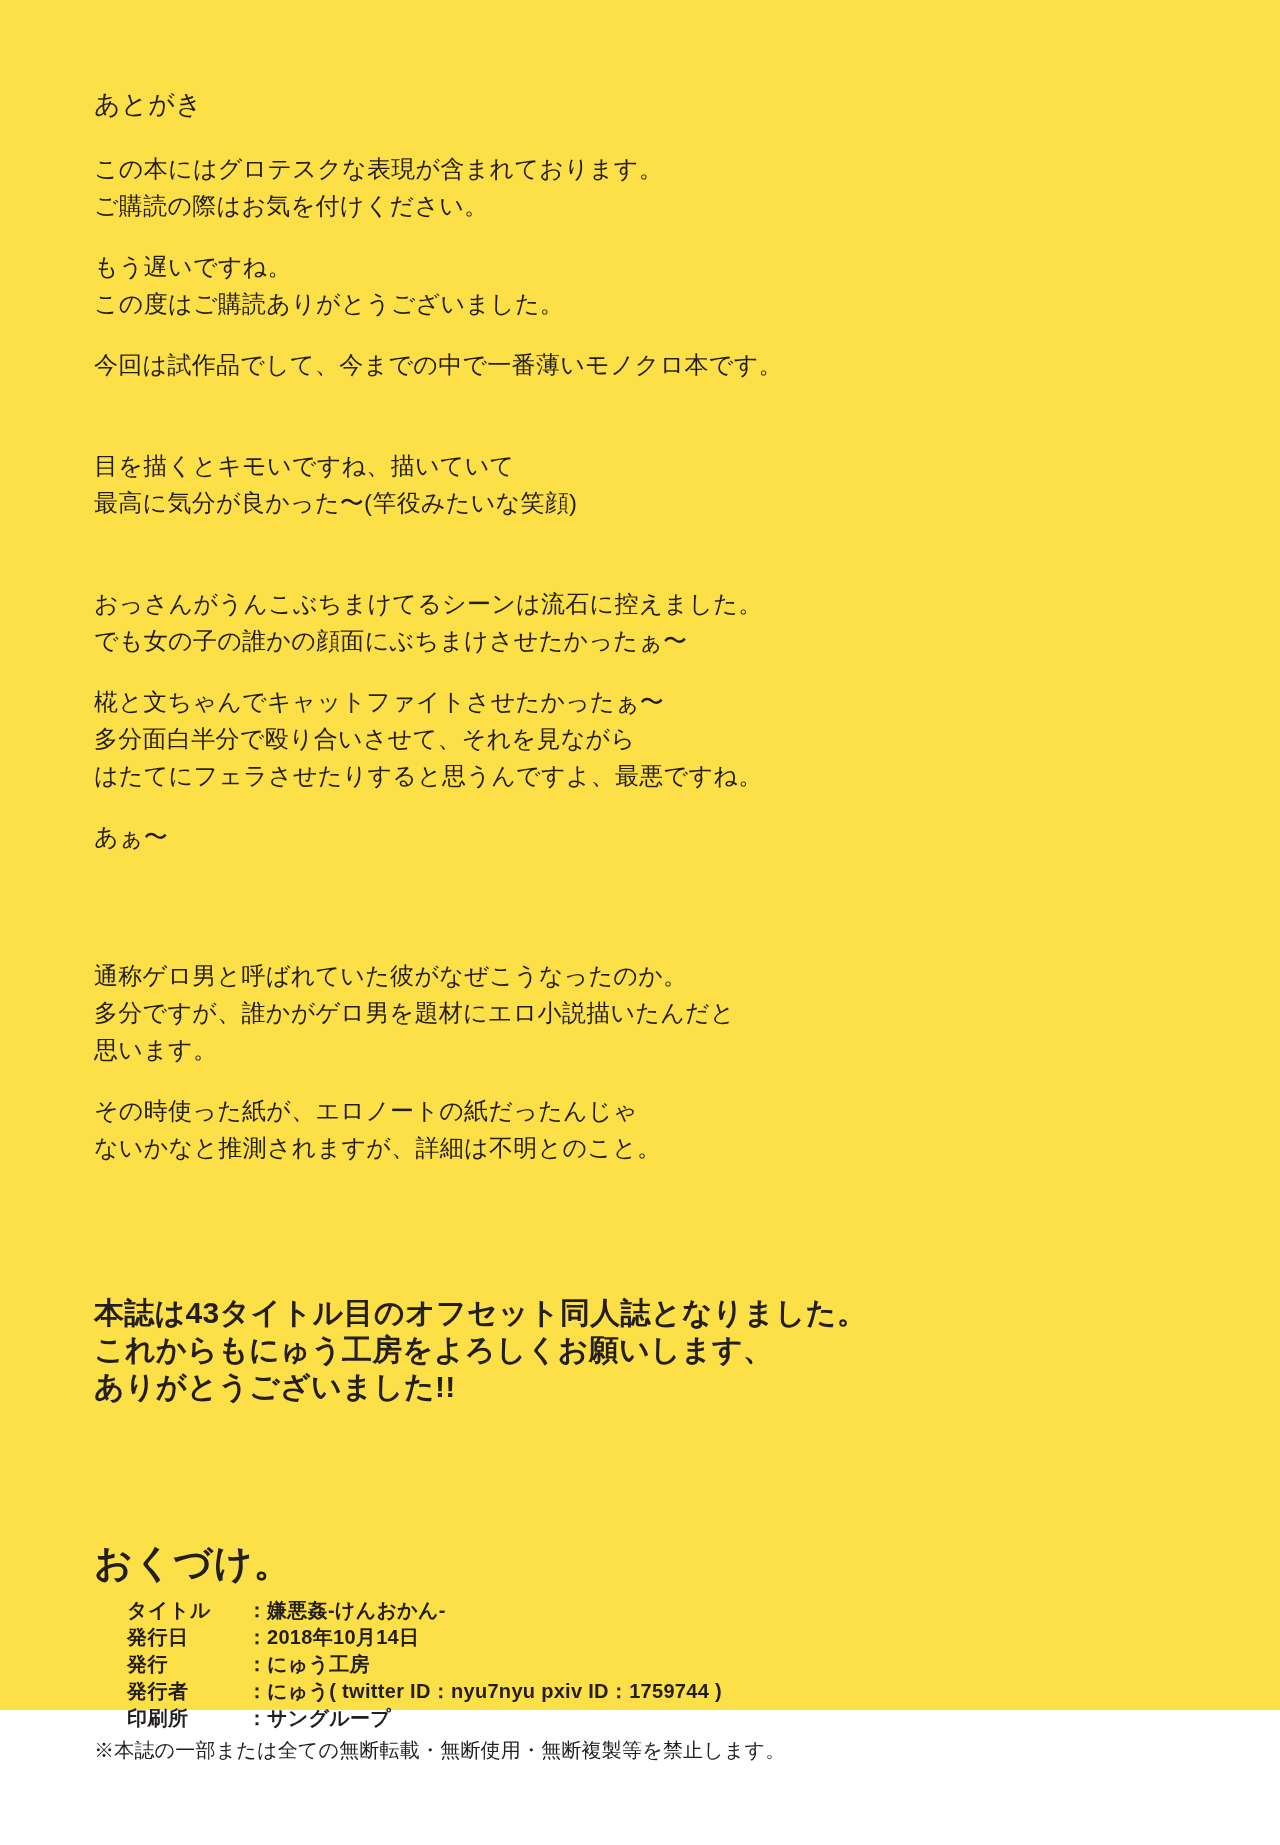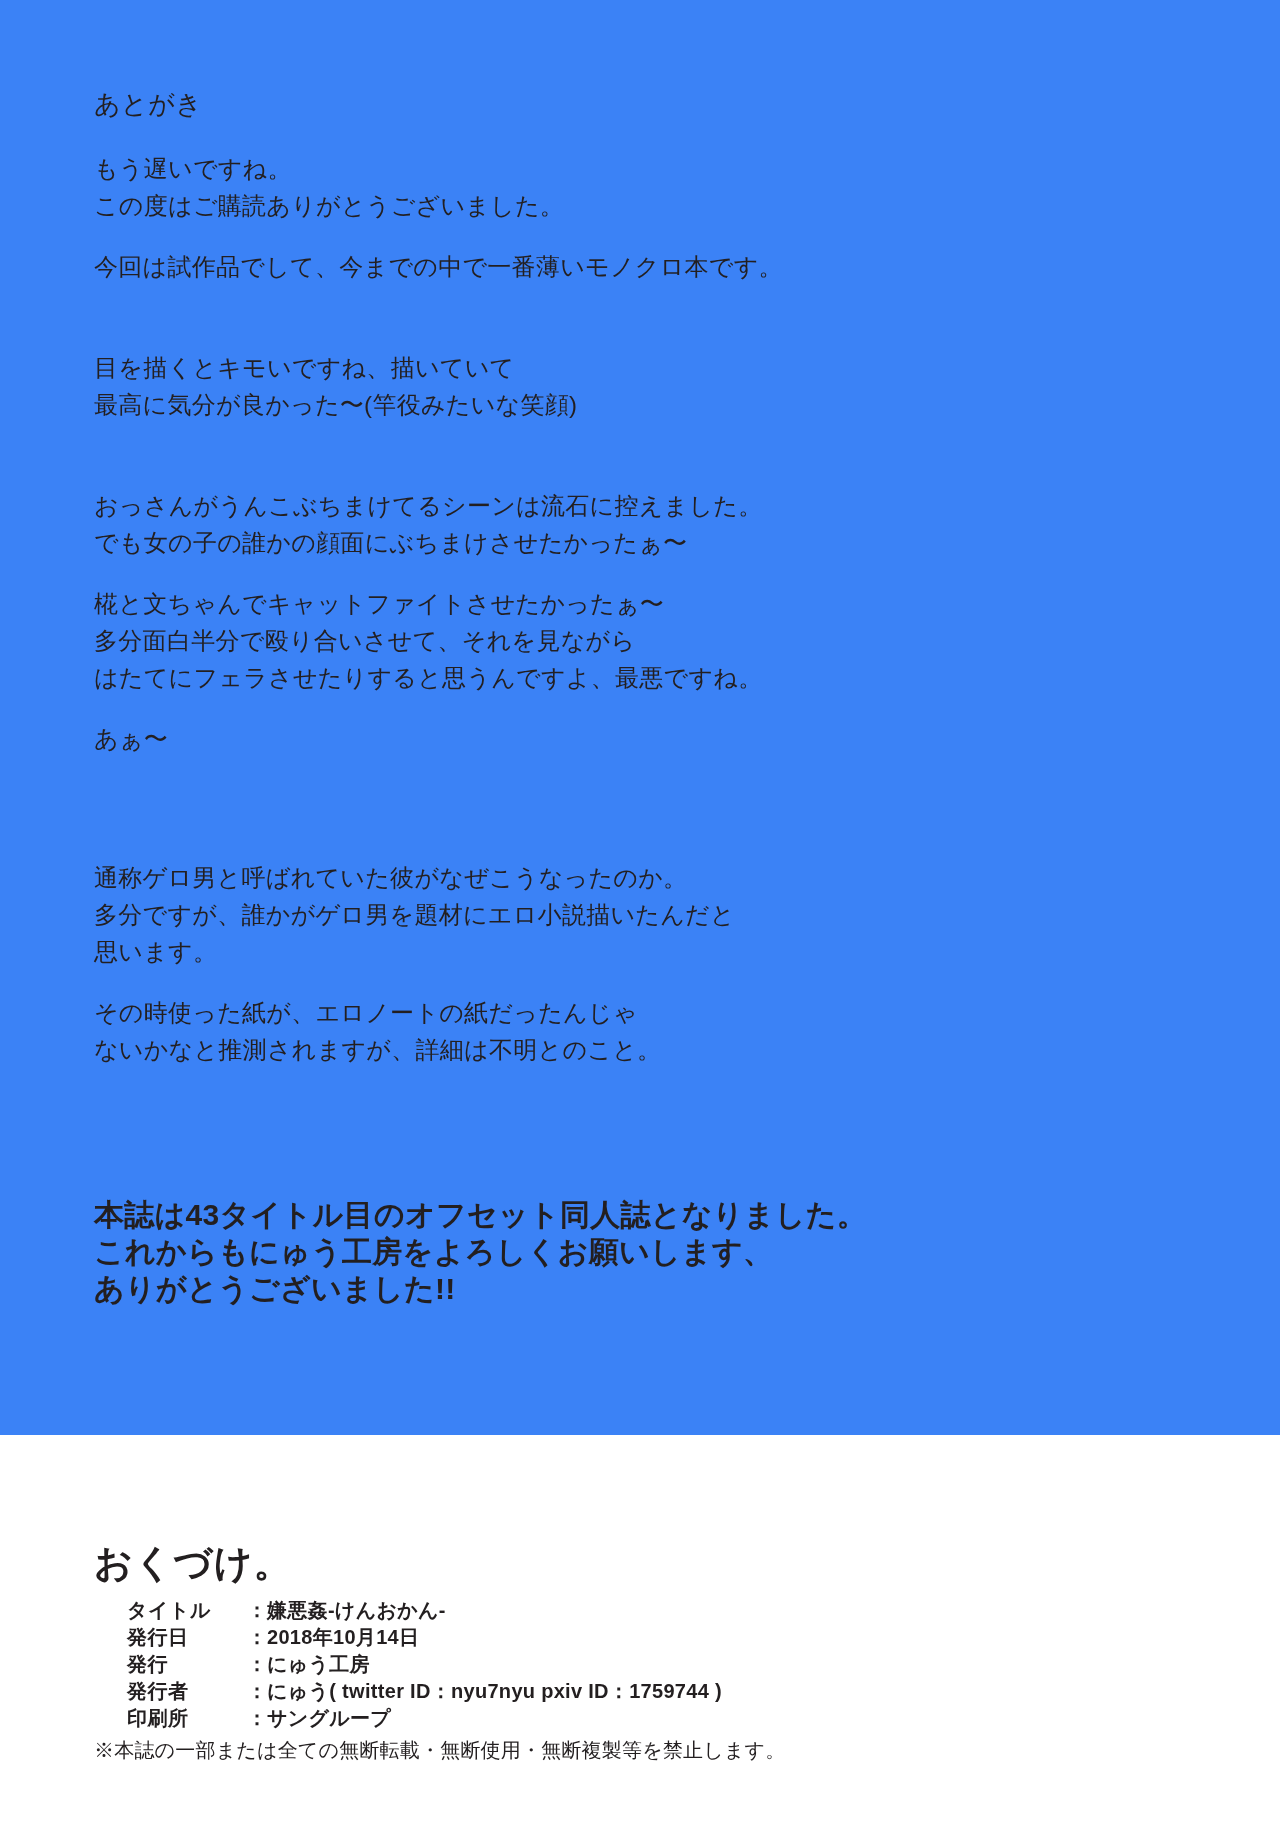--- a/index.html
+++ b/index.html
@@ -13,22 +13,22 @@
     position: relative;
     font-family: "Liberation Sans", sans-serif;
     color: #231f20;
     overflow: hidden;
   }
   .page {
     position: absolute;
     left: 0;
     top: 0;
     width: 1280px;
-    height: 1435px;
-    background: #3b82f6;
+    height: 1710px;
+    background: #fde047;
   }
   .content {
     position: absolute;
     left: 94px;
     top: 86px;
     width: 1000px;
   }
   .afterword-title {
     font-size: 26px;
     line-height: 36px;
@@ -103,20 +103,22 @@
 </style>
 </head>
 <body>
 
 <div class="page">
 
   <div class="content">
 
     <h1 class="afterword-title">あとがき</h1>
 
+    <p class="para">この本にはグロテスクな表現が含まれております。
+ご購読の際はお気を付けください。</p>
 
     <p class="para">もう遅いですね。
 この度はご購読ありがとうございました。</p>
 
     <p class="para">今回は試作品でして、今までの中で一番薄いモノクロ本です。</p>
 
     <div class="gap-md"></div>
 
     <p class="para">目を描くとキモいですね、描いていて
 最高に気分が良かった〜(竿役みたいな笑顔)</p>

